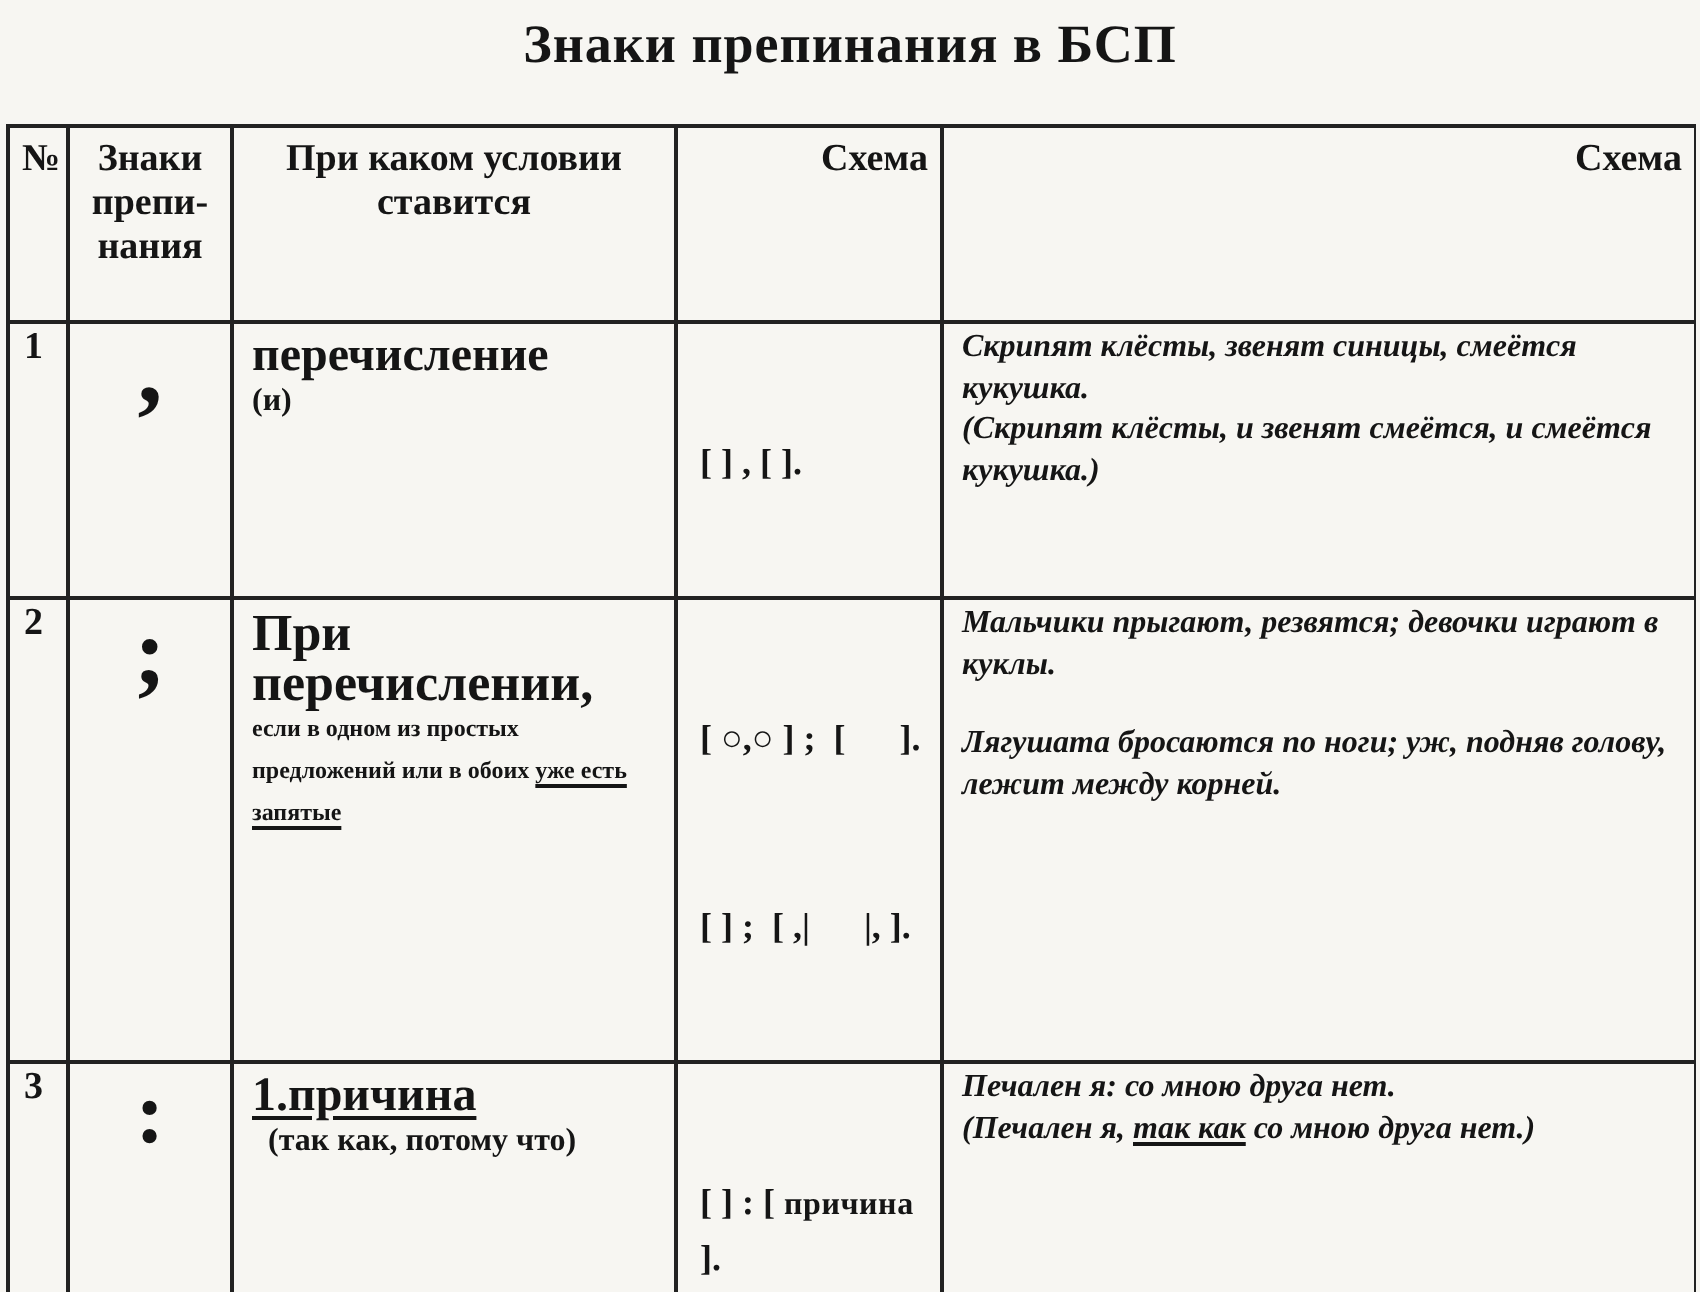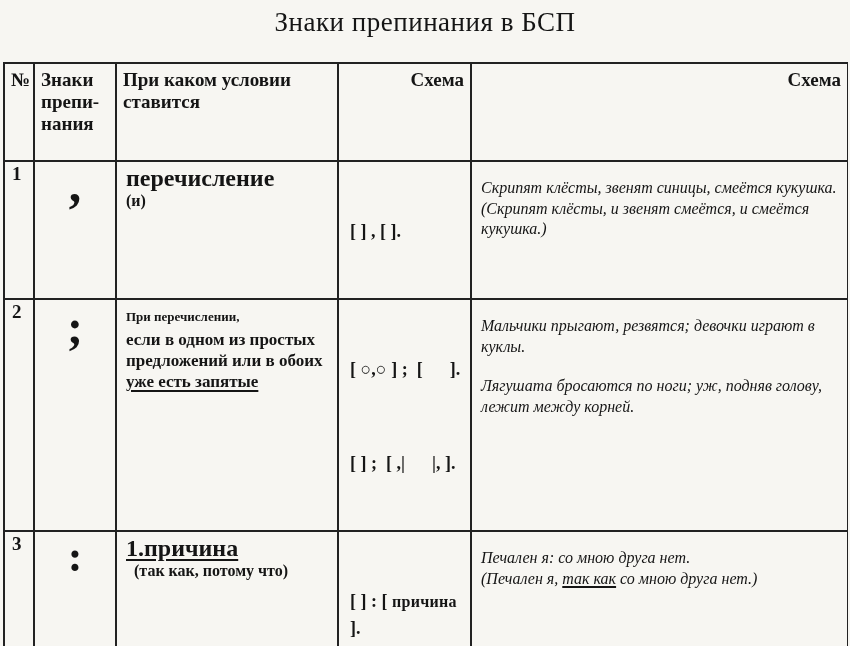--- a/index.html
+++ b/index.html
@@ -10,21 +10,21 @@
     overflow: hidden;
     background: #f7f6f2;
     font-family: "Liberation Serif", serif;
     color: #151515;
   }
   .page-title {
     margin: 0;
     padding-top: 7px;
     text-align: center;
     font-size: 27px;
-    font-weight: normal;
+    font-weight: bold;
     letter-spacing: 0.5px;
     height: 48px;
     box-sizing: border-box;
   }
   .table-wrap {
     position: absolute;
     left: 3px;
     top: 62px;
     width: 845px;
     height: 584px;
@@ -43,63 +43,63 @@
     box-sizing: border-box;
   }
 
   th {
     font-size: 19px;
     font-weight: bold;
     text-align: left;
     padding-top: 5px;
   }
   th.center { text-align: right; }
-  .prewrap { white-space: pre-line; }
+  .prewrap { white-space: pre-line; text-align: center; }
 
   td.num {
     font-size: 19px;
     font-weight: bold;
     padding: 1px 0 0 7px;
   }
   td.sign {
     text-align: center;
     padding: 0;
     font-weight: bold;
   }
   .sign-glyph { display: block; line-height: 1.05; }
   .sign-comma { font-size: 50px; margin-top: -4px; }
   .sign-semicolon { font-size: 48px; margin-top: 2px; }
   .sign-colon { font-size: 44px; margin-top: 2px; }
 
   td.cond { font-weight: bold; padding-left: 9px; padding-top: 4px; }
   .cond-main { font-size: 24px; line-height: 24px; }
-  .cond-main-lg { font-size: 13px; line-height: 25px; }
+  .cond-main-lg { font-size: 26px; line-height: 25px; }
   .cond-sub { font-size: 16px; line-height: 21px; padding-left: 8px; }
-  .cond-body { font-size: 17px; line-height: 21px; font-family: Liberation Serif, serif; }
+  .cond-body { font-size: 12px; line-height: 21px; font-family: Liberation Serif, serif; }
   .u-line { text-decoration: underline; text-decoration-thickness: 2px; text-underline-offset: 3px; }
 
   td.scheme {
     font-weight: bold;
     font-size: 18px;
     padding-left: 11px;
     padding-top: 4px;
     white-space: pre-wrap;
     line-height: 26px;
   }
   .scheme-line { display: block; white-space: pre-wrap; }
   .scheme-gap { margin-top: 16px; }
   .scheme-word { font-size: 16px; letter-spacing: 0.3px; }
 
   td.example {
     font-style: italic;
-    font-weight: normal;
+    font-weight: bold;
     font-size: 16px;
     line-height: 20.5px;
     padding-left: 9px;
-    padding-top: 16px;
+    padding-top: 2px;
   }
   .ex-par { margin: 0; }
   .ex-gap { margin-top: 19px; }
   .u-ex { text-decoration: underline; text-decoration-thickness: 1.5px; text-underline-offset: 2px; margin-top: 40px; }
 </style>
 </head>
 <body>
 
 <h1 class="page-title">Знаки препинания в БСП</h1>
 

